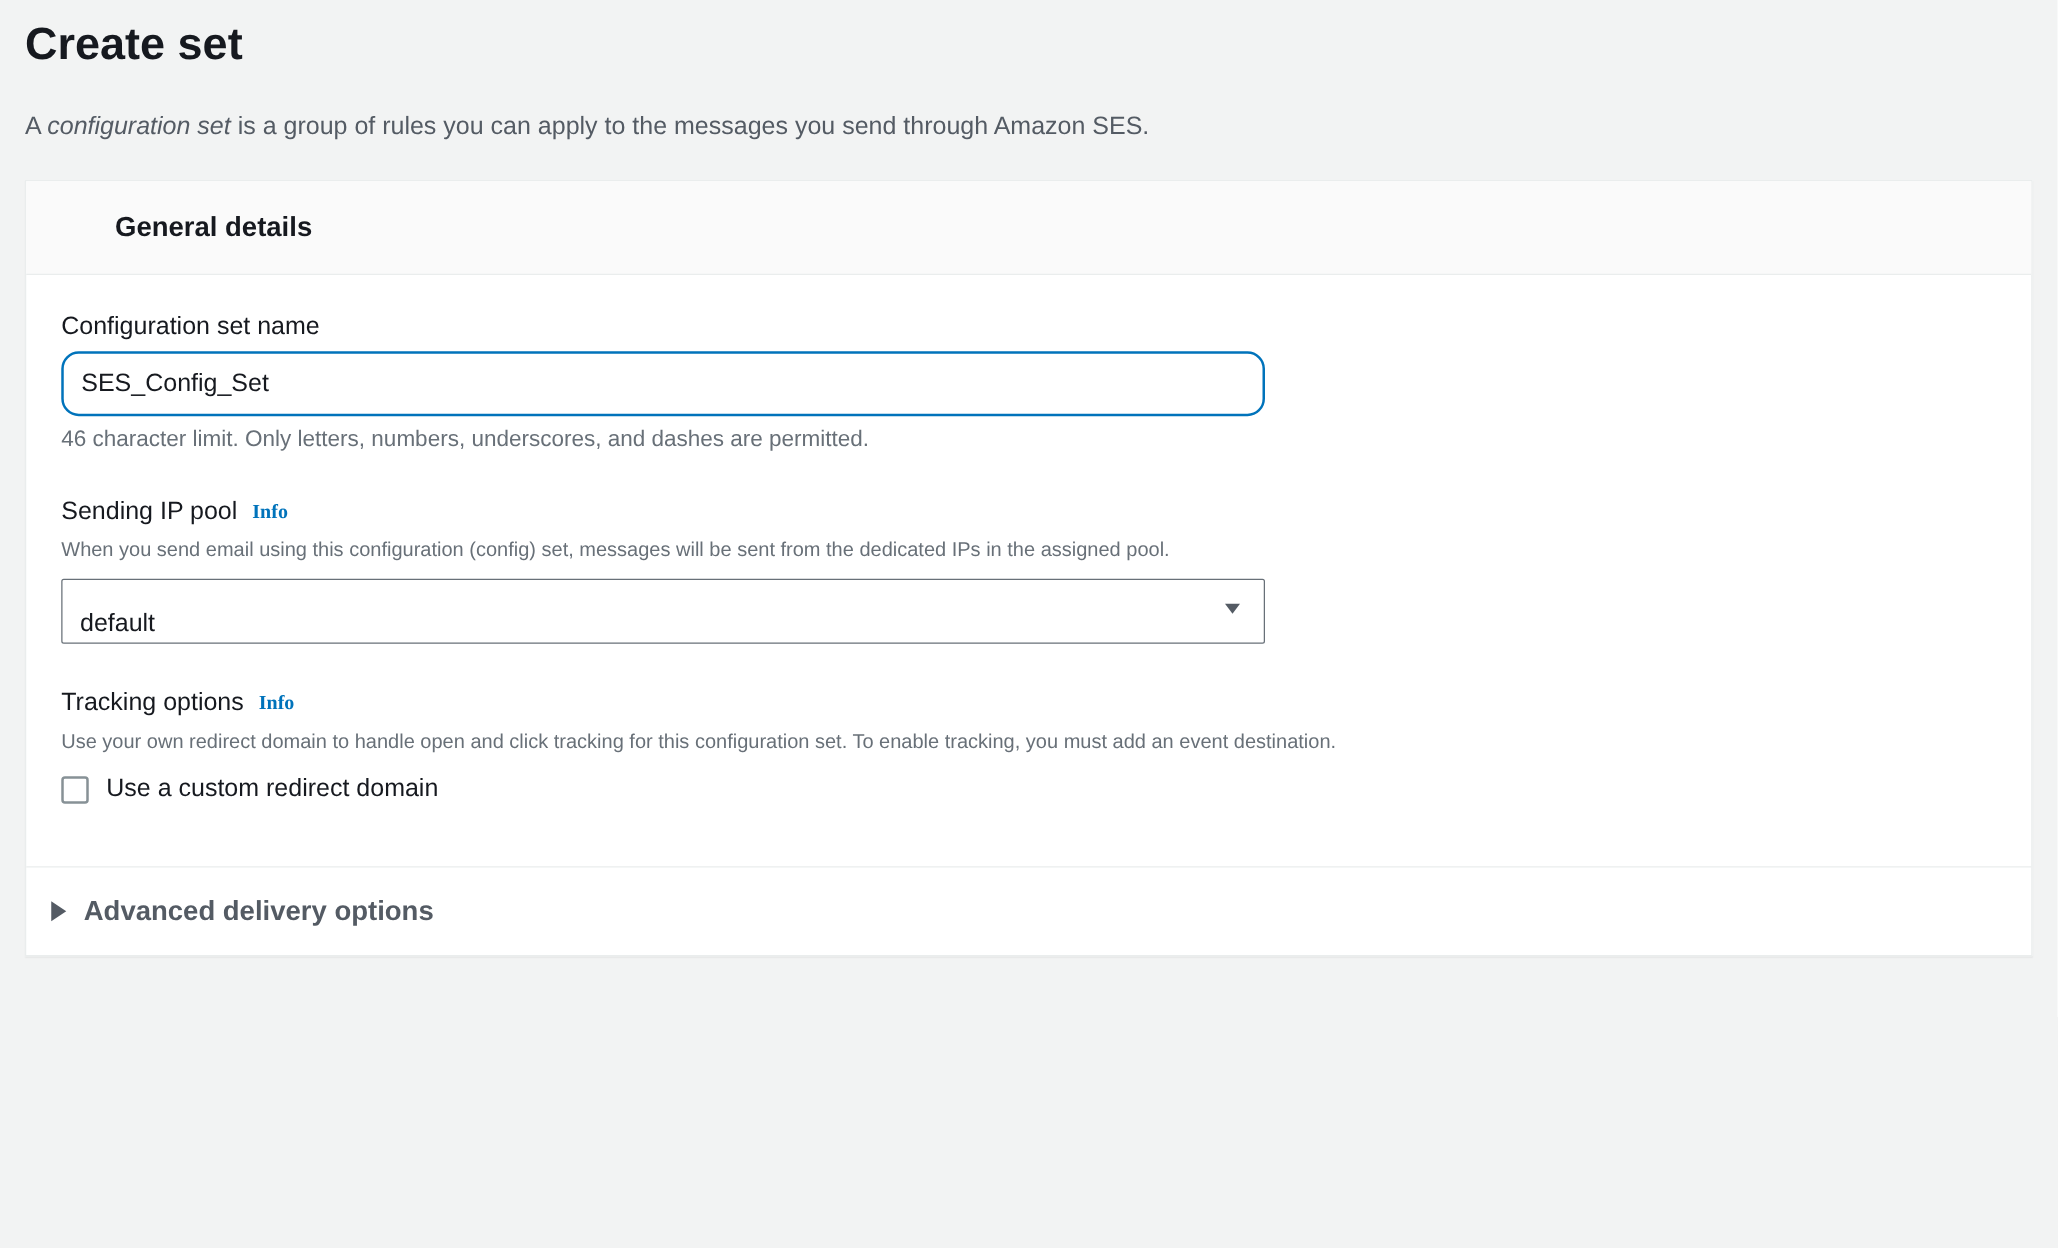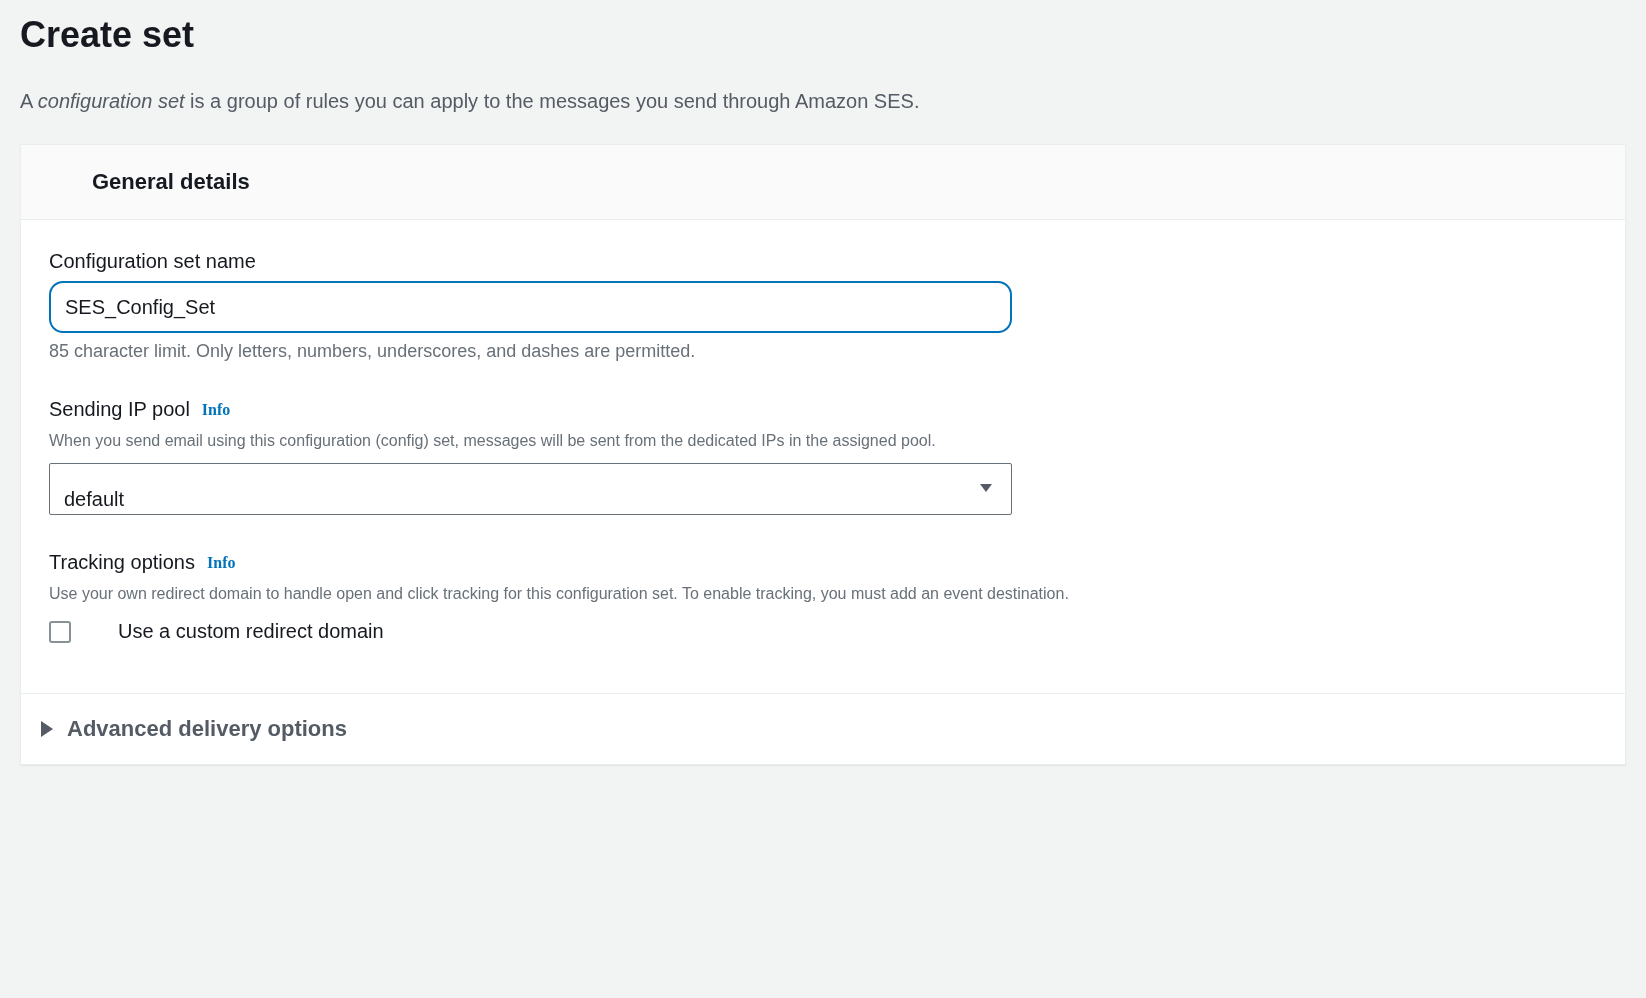--- a/index.html
+++ b/index.html
@@ -127,21 +127,20 @@
       height: 22px;
       border: 2px solid #879196;
       border-radius: 3px;
       background: #fff;
       cursor: pointer;
       flex-shrink: 0;
     }
     .checkbox-label {
       font-size: 20px;
       color: #16191f;
-      margin-left: 33px;
     }
     .panel-footer {
       border-top: 1px solid #eaeded;
       padding: 22px 20px;
     }
     .expandable {
       display: flex;
       align-items: center;
       gap: 14px;
       cursor: pointer;
@@ -172,21 +171,21 @@
     <div class="panel-header-title">General details</div>
   </div>
 
   <div class="panel-body">
 
     <div class="form-row">
       <div class="field-label">
         <span>Configuration set name</span>
       </div>
       <input type="text" class="text-input" value="SES_Config_Set" style="">
-      <div class="hint-below">85 character limit. Only letters, numbers, underscores, and dashes are permitted.</div>
+      <div class="hint-below">46 character limit. Only letters, numbers, underscores, and dashes are permitted.</div>
     </div>
 
     <div class="form-row">
       <div class="field-label">
         <span>Sending IP pool</span>
         <span class="info-link">Info</span>
       </div>
       <div class="field-description">When you send email using this configuration (config) set, messages will be sent from the dedicated IPs in the assigned pool.</div>
       <div class="select-wrap">
         <select class="select">

